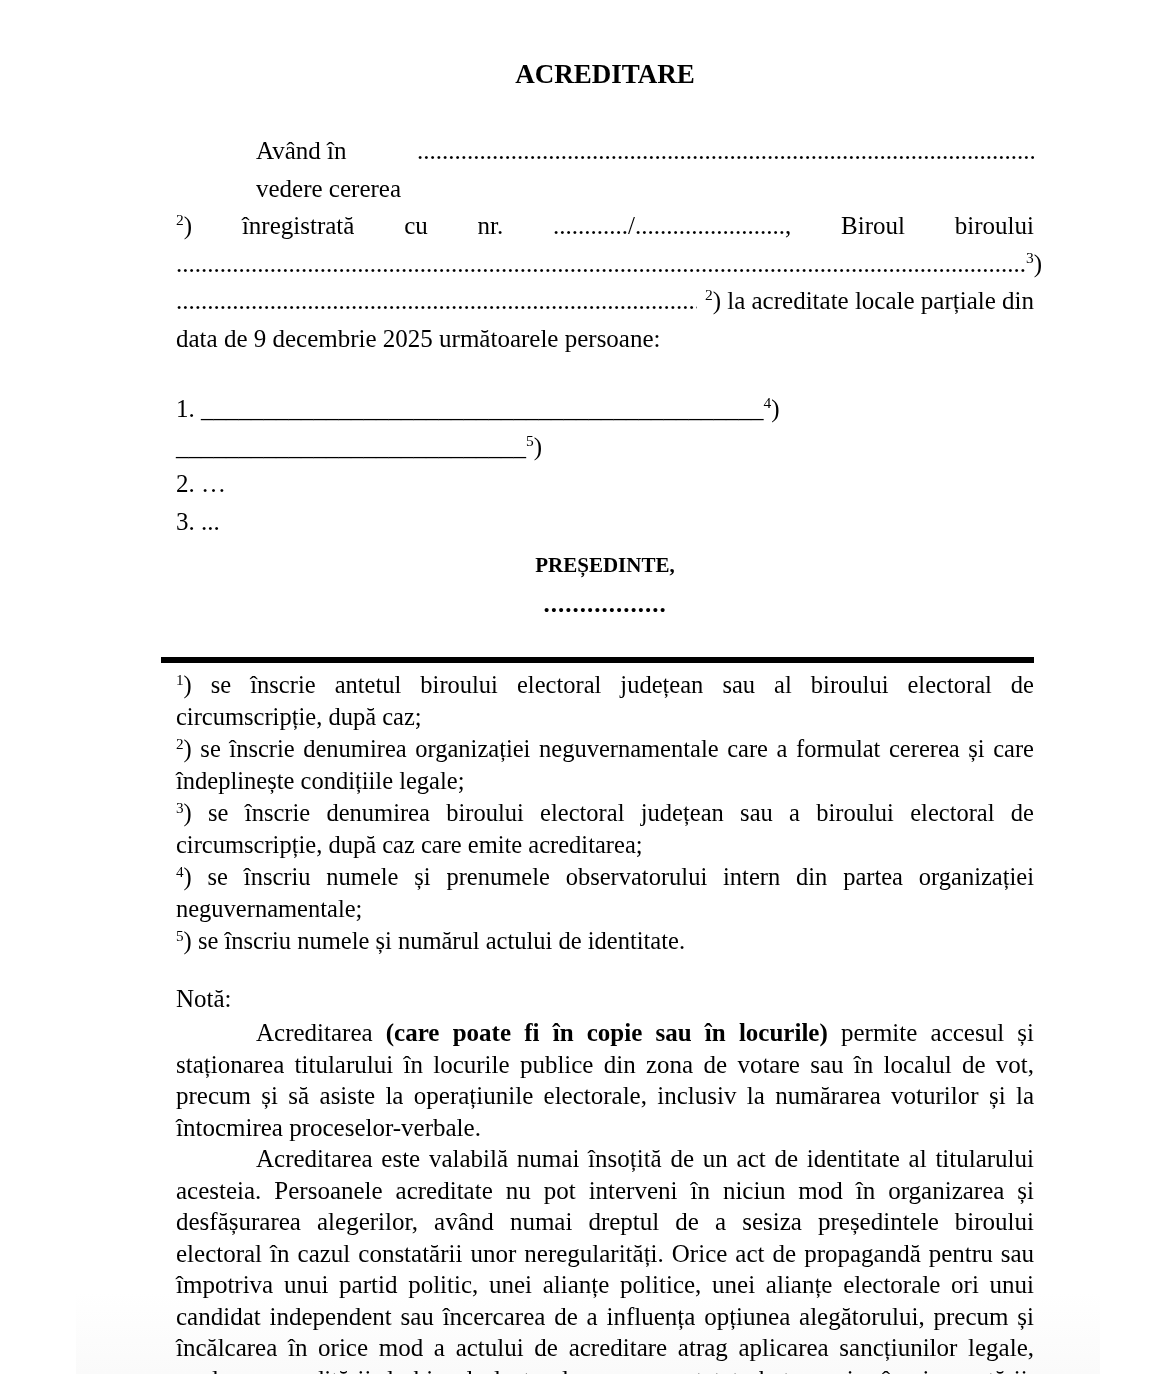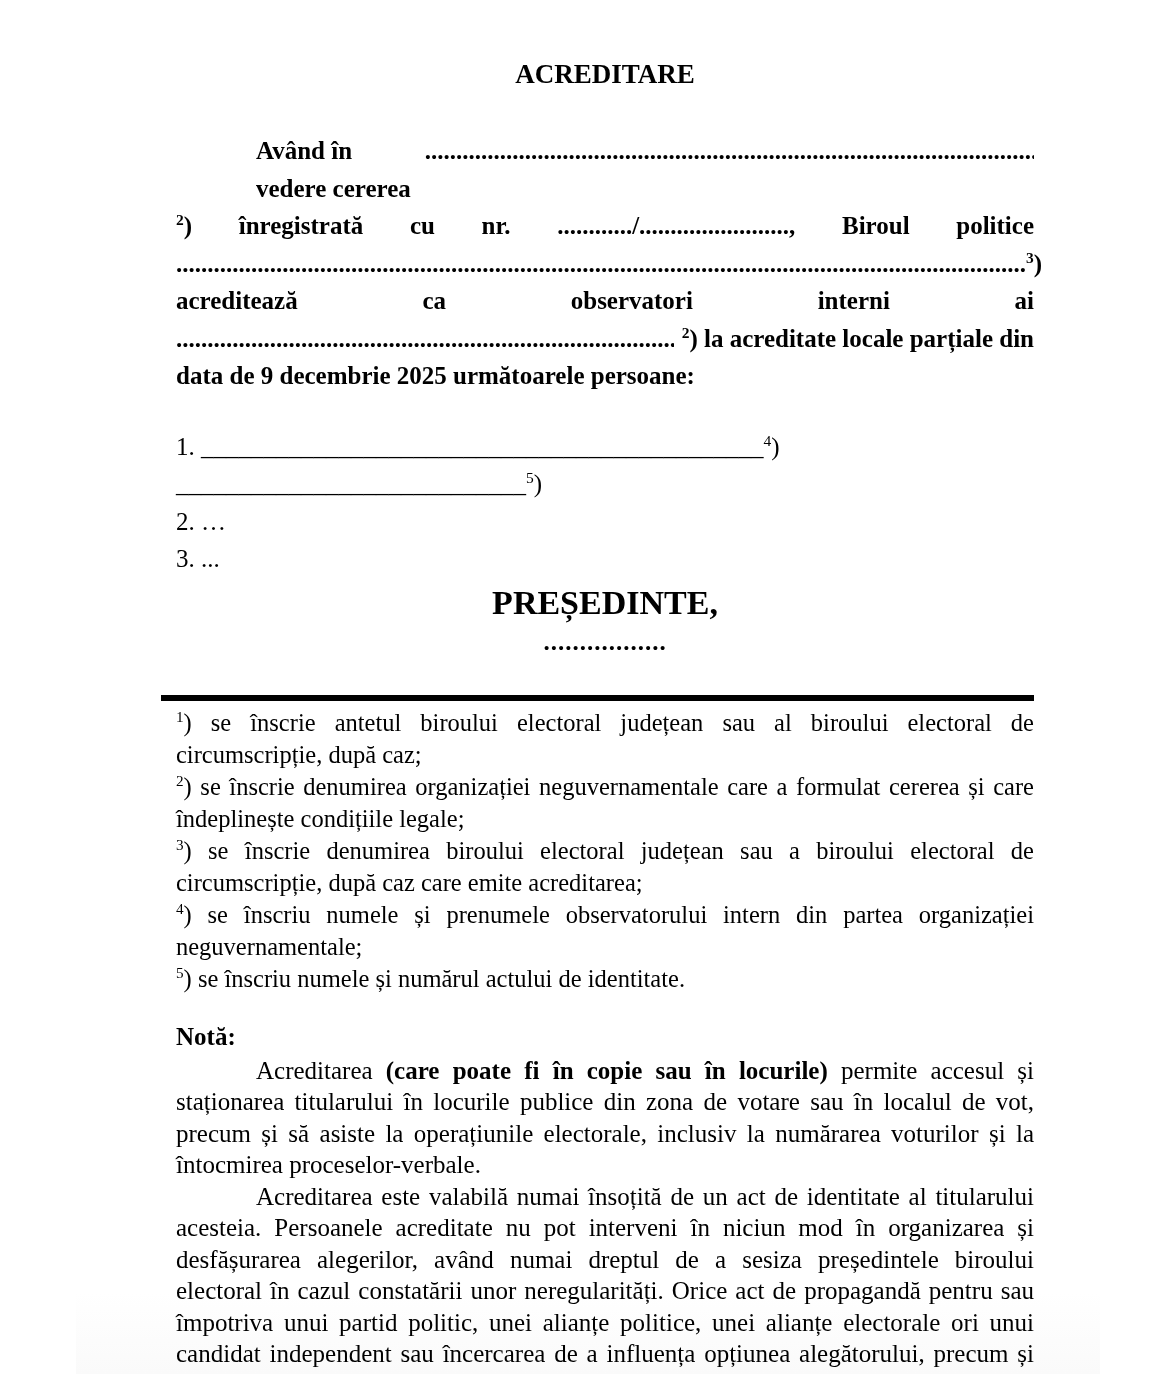--- a/index.html
+++ b/index.html
@@ -22,80 +22,79 @@
     position: relative;
     top: -0.55em;
   }
   .title {
     text-align: center;
     font-weight: bold;
     font-size: 27px;
     line-height: 36px;
     margin-bottom: 40px;
   }
-  .intro > div { line-height: 37.5px; font-weight: bold; }
+  .intro > div { line-height: 37.5px; }
   .jline { text-align: justify; text-align-last: justify; }
   .fline { display: flex; align-items: baseline; }
   .fline.between { justify-content: space-between; }
   .indent { padding-left: 80px; }
   .dotfill {
     flex: 1 1 auto;
     overflow: hidden;
     white-space: nowrap;
     margin-left: 6px;
   }
   .dotfill.lead { margin-left: 0; margin-right: 8px; }
   .nowrap { white-space: nowrap; }
   .list { margin-top: 33px; }
   .list > div { line-height: 37.5px; }
   .list-blanks { letter-spacing: 0; }
   .signature { margin-top: 6px; text-align: center; font-weight: bold; }
-  .sig-role { font-size: 34px; line-height: 38px; }
+  .sig-role { font-size: 21px; line-height: 38px; }
   .sig-dots { line-height: 40px; letter-spacing: 1px; }
   .footnotes { margin-top: 33px; font-family: Liberation Serif, serif; }
   .fn-rule {
     height: 6px;
     background: #000000;
     margin-left: -15px;
     margin-right: 0px;
     margin-bottom: 6px;
   }
   .fn {
     line-height: 32px;
     text-align: justify;
     font-size: 24.5px;
   }
   .nota { margin-top: 26px; }
-  .nota-label { font-weight: bold; line-height: 32px; margin-bottom: 2px; }
+  .nota-label { font-weight: normal; line-height: 32px; margin-bottom: 2px; }
   .nota-p {
     text-indent: 80px;
     text-align: justify;
     line-height: 31.5px;
   }
 </style>
 </head>
 <body>
 
 <div class="page">
 
   <div class="title">ACREDITARE</div>
 
   <section class="intro">
     <div class="fline indent">
       <span>Având în vedere cererea</span>
       <span class="dotfill">..........................................................................................................................................................</span>
     </div>
     <div class="jline">
-      <sup>2</sup><span>) înregistrată cu nr. ............/........................, Biroul politice</span>
+      <sup>2</sup><span>) înregistrată cu nr. ............/........................, Biroul biroului</span>
     </div>
     <div class="fline between">
       <span>......................................................</span>
       <span class="nowrap"><span>..................................................................................</span><sup>3</sup><span>)</span></span>
     </div>
-    <div class="jline">acreditează ca observatori interni ai</div>
     <div class="fline">
       <span class="dotfill lead">..........................................................................................................................................................</span>
       <span class="nowrap"><sup>2</sup><span>) la acreditate locale parțiale din</span></span>
     </div>
     <div>data de 9 decembrie 2025 următoarele persoane:</div>
   </section>
 
   <section class="list">
     <div>
       <span>1. </span><span class="list-blanks">_____________________________________________</span><sup>4</sup><span>) </span><span class="list-blanks">____________________________</span><sup>5</sup><span>)</span>

